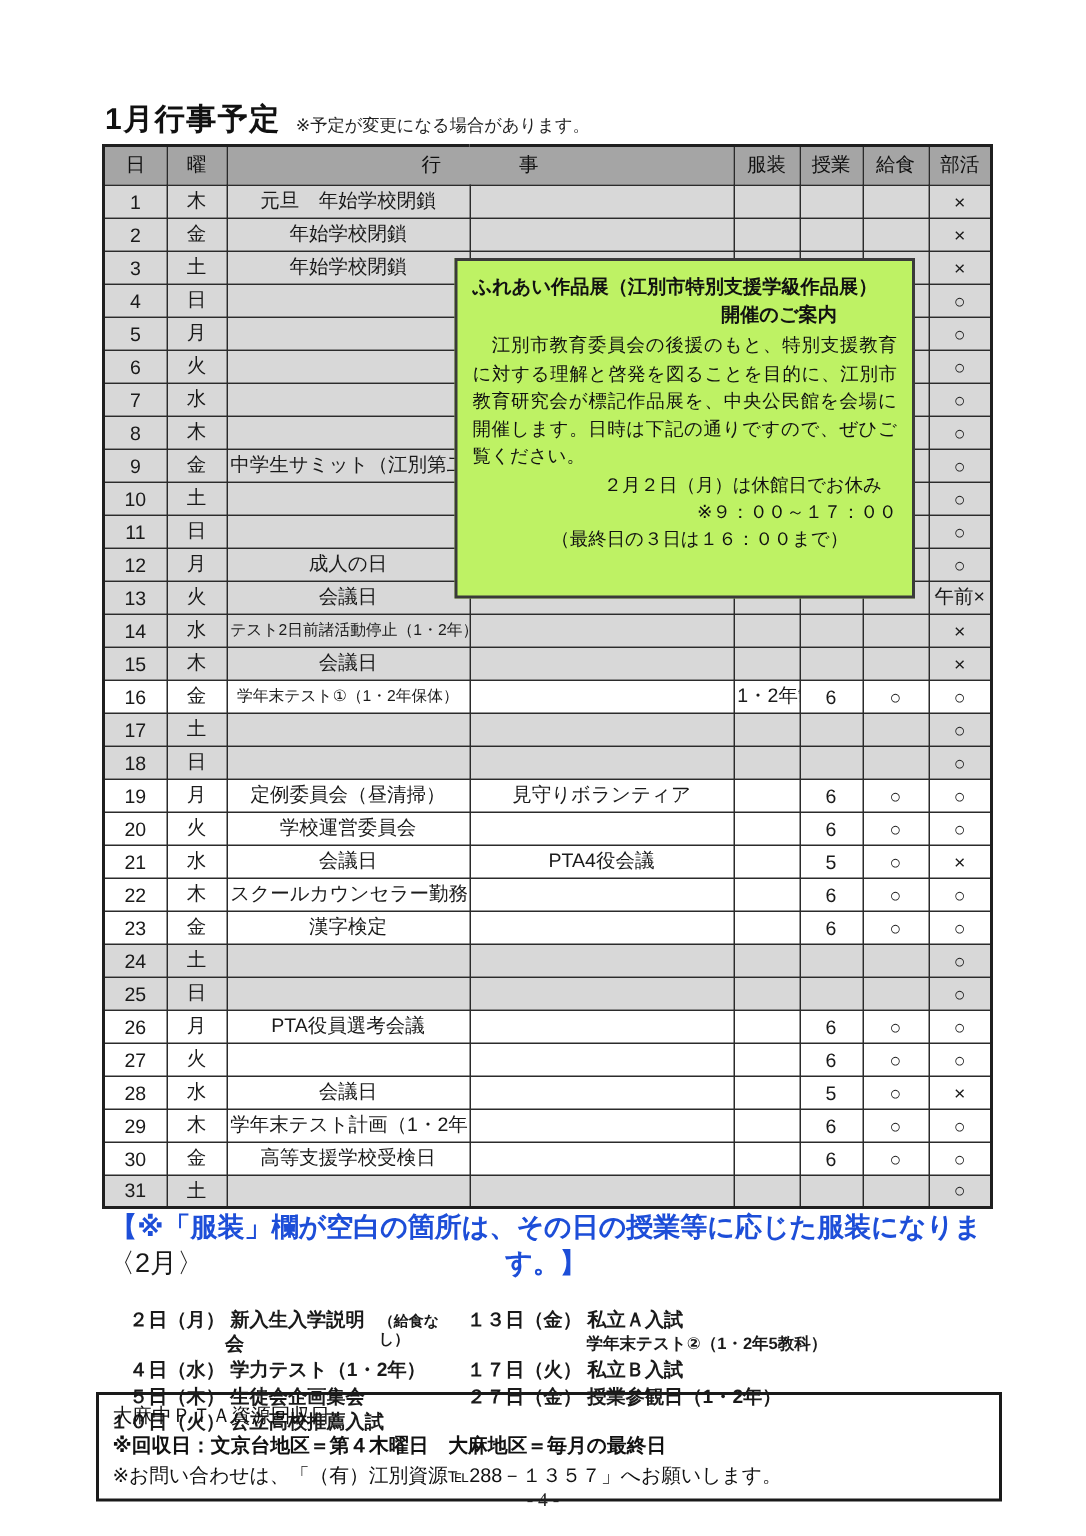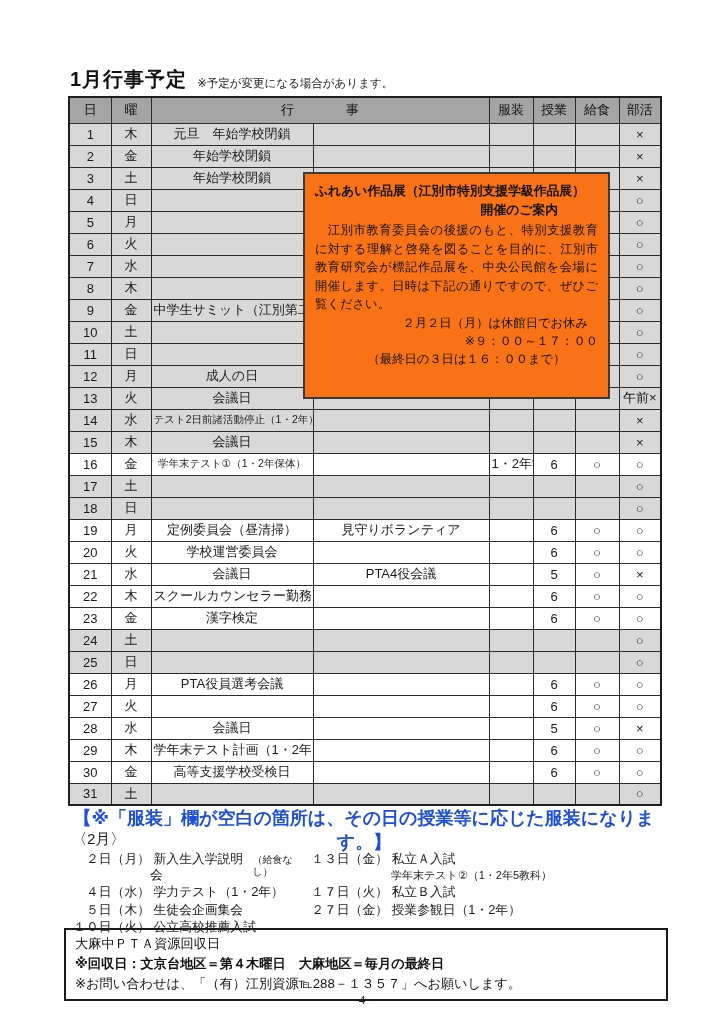--- a/index.html
+++ b/index.html
@@ -27,45 +27,45 @@
   }
   table.sched thead th { background:#a5a5a5; height:26px; font-size:13px; color:#111; }
   tr.shaded td { background:#d8d8d8; }
   td.ev { text-align:left; padding-left:4px; font-size:12px; }
   td.ev.sm { font-size:10.5px; }
   td.tiny { font-size:8px; padding:0 1px; }
 
   
   .notice {
     position:absolute; left:235px; top:76px; width:307px; height:227px;
-    background:#f97316; border:2px solid #3a3a3a;
+    background:#bef264; border:2px solid #3a3a3a;
     padding:7px 10px 4px 10px; z-index:5;
     font-size:12.3px; line-height:1.5; color:#111;
   }
   .n-title { font-weight:bold; font-size:12.8px; }
   .n-subtitle { font-weight:bold; font-size:12.8px; text-align:right; padding-right:40px; }
   .n-body { margin-top:2px; text-align:justify; }
   .n-period { margin-top:1px; }
   .n-period2 { text-align:right; padding-right:10px; }
   .n-hours { text-align:right; }
   .n-hours2 { text-align:center; padding-left:20px; }
 
   
   .dress-note {
     position:absolute; left:68px; top:806px; width:592px;
     text-align:center; font-weight:bold; font-size:18px; color:#1d4ed8;
   }
 
   
   .feb { position:absolute; left:72px; top:830px; width:590px; font-size:12.8px; color:#1a1a1a; }
-  .feb-heading { font-size:15px; margin-bottom:2px; }
+  .feb-heading { font-size:18px; margin-bottom:18px; }
   .feb-cols { display:flex; }
   .feb-col1 { width:238px; }
   .feb-col2 { flex:1; }
-  .feb-row { display:flex; line-height:1.22; margin-bottom:2px; align-items:baseline; }
+  .feb-row { display:flex; line-height:1.22; margin-bottom:2px; align-items:baseline;font-weight:bold; }
   .feb-date { width:78px; text-align:right; flex:none; }
   .feb-note { font-size:10px; margin-left:2px; }
   .feb-small { font-size:11px; }
 
   
   .pta-box {
     position:absolute; left:64px; top:928px; width:604px;
     border:2px solid #1a1a1a; padding:4px 9px 6px 9px;
     font-size:13.2px; line-height:1.5; color:#111;
   }

